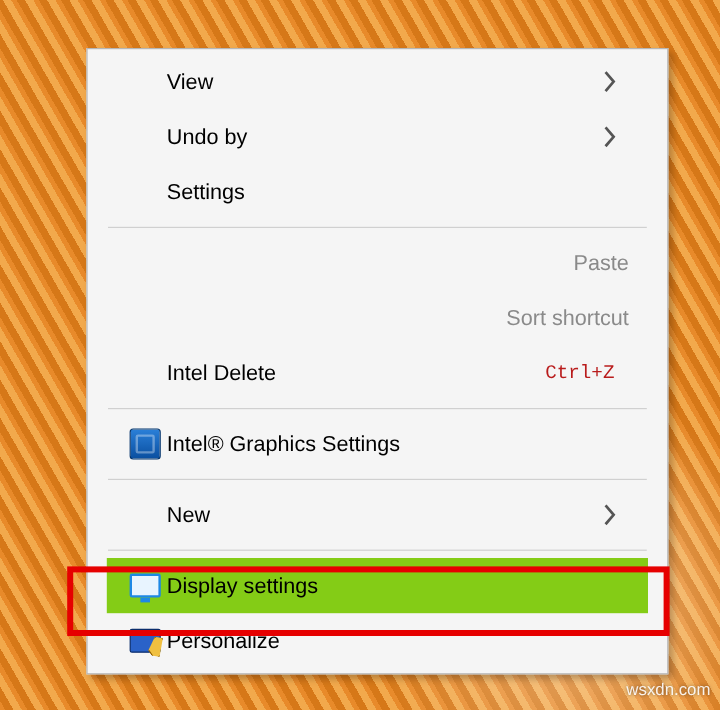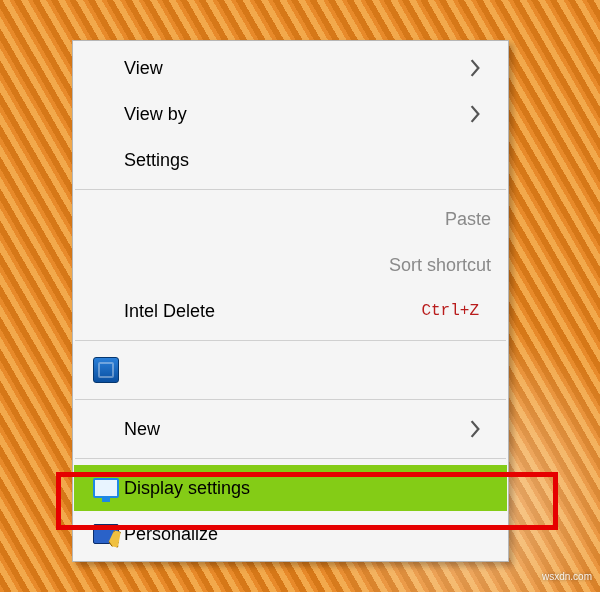--- a/index.html
+++ b/index.html
@@ -12,25 +12,25 @@
     background:
       radial-gradient(circle at 80% 85%, rgba(255,255,255,0.4) 0%, rgba(255,255,255,0) 25%),
       repeating-linear-gradient(60deg, #e88a2a 0 4px, #d67818 4px 10px, #f2a94c 10px 16px);
     position: relative;
     overflow: hidden;
   }
   .context-menu {
     position: absolute;
     left: 72px;
     top: 40px;
-    width: 437px;
+    width: 485px;
     background: #f5f5f5;
     border: 1px solid #b6b6b6;
     box-shadow: 4px 4px 6px rgba(0,0,0,0.25);
-    padding: 4px 1px;
+    padding: 4px 16px;
   }
   .menu-item {
     display: flex;
     align-items: center;
     height: 46px;
     padding: 0 16px 0 14px;
     color: #000;
     position: relative;
   }
   .menu-item.disabled { color: #8a8a8a; text-align: right; }
@@ -111,21 +111,21 @@
     background: #f0c040;
     border: 1px solid #8a5a00;
     transform: rotate(-35deg);
     clip-path: polygon(0 40%,70% 0,100% 30%,30% 100%,0 70%);
   }
   .watermark {
     position: absolute;
     right: 8px;
     bottom: 10px;
     color: rgba(255,255,255,0.9);
-    font-size: 10px;
+    font-size: 14px;
     font-family: Arial, sans-serif;
     text-shadow: 0 0 3px rgba(0,0,0,0.5);
   }
 </style>
 </head>
 <body>
 
 <div class="context-menu">
 
   <div class="menu-item">
@@ -133,21 +133,21 @@
     <span class="label">View</span>
     <span class="chevron">
       <svg width="12" height="18" viewBox="0 0 10 16">
           <path d="M2 1 L8 8 L2 15" fill="none" stroke="#555" stroke-width="2"></path>
         </svg>
     </span>
   </div>
 
   <div class="menu-item">
     <span class="icon-slot"></span>
-    <span class="label">View by</span>
+    <span class="label">Undo by</span>
     <span class="chevron">
       <svg width="12" height="18" viewBox="0 0 10 16">
           <path d="M2 1 L8 8 L2 15" fill="none" stroke="#555" stroke-width="2"></path>
         </svg>
     </span>
   </div>
 
   <div class="menu-item">
     <span class="icon-slot"></span>
     <span class="label">Settings</span>
@@ -170,20 +170,21 @@
     <span class="label">Intel Delete</span>
     <span class="accel">Ctrl+Z</span>
   </div>
 
   <div class="sep"></div>
 
   <div class="menu-item">
     <span class="icon-slot">
         <span class="intel-icon"></span>
       </span>
+    <span class="label">Intel® Graphics Settings</span>
   </div>
 
   <div class="sep"></div>
 
   <div class="menu-item">
     <span class="icon-slot"></span>
     <span class="label">New</span>
     <span class="chevron">
       <svg width="12" height="18" viewBox="0 0 10 16">
           <path d="M2 1 L8 8 L2 15" fill="none" stroke="#555" stroke-width="2"></path>

